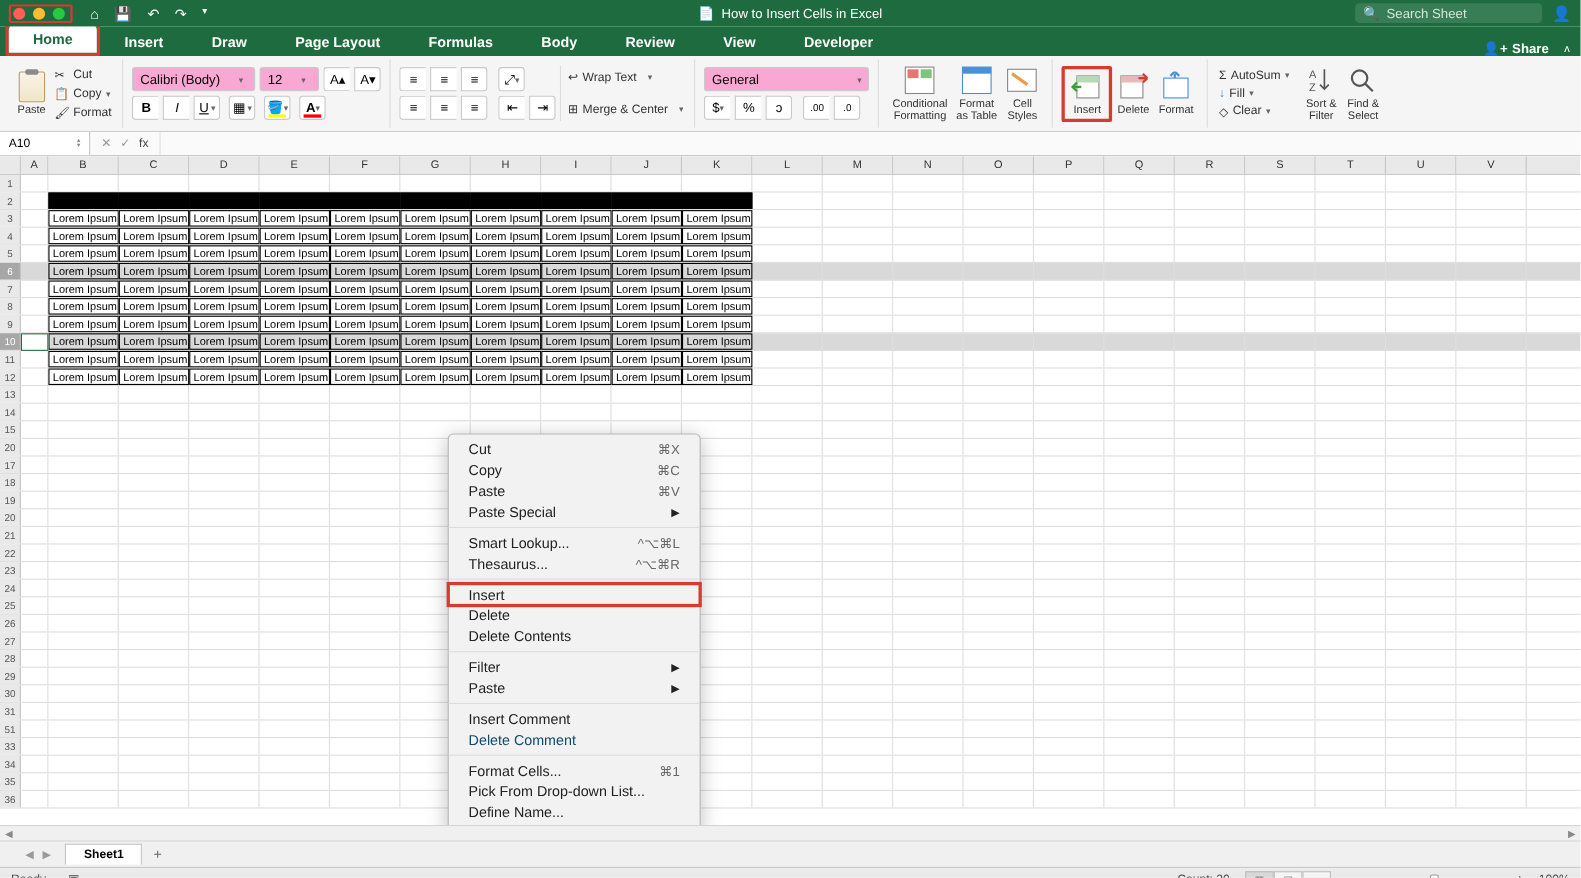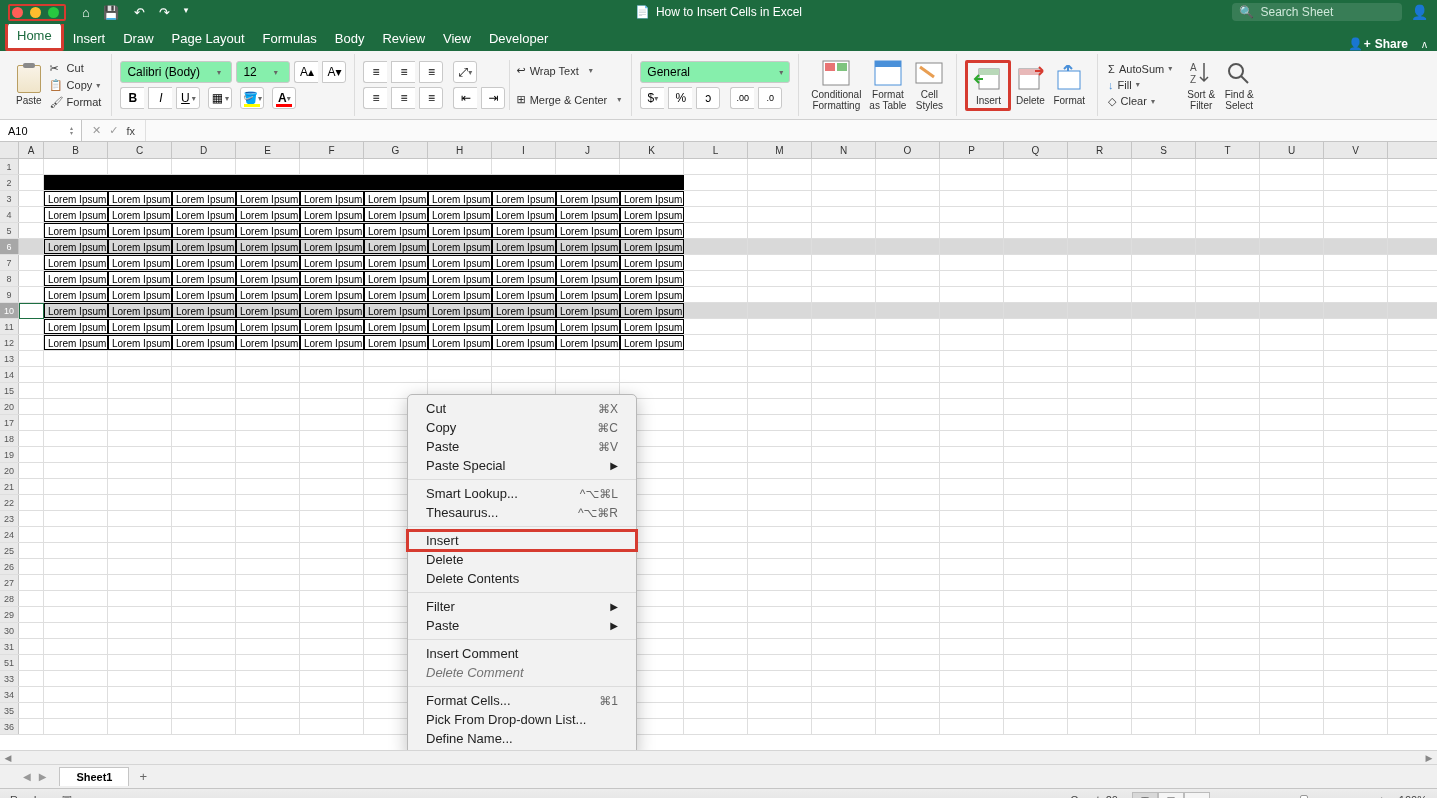--- a/index.html
+++ b/index.html
@@ -12,40 +12,40 @@
 .light.red { background: #ff5f57; }
 .light.yellow { background: #febc2e; }
 .light.green { background: #28c840; }
 .titlebar-icons { display: flex; gap: 14px; margin-left: 16px; color: #fff; font-size: 13px; }
 .titlebar-title { position: absolute; left: 50%; transform: translateX(-50%); color: #fff; font-size: 12px; display: flex; align-items: center; gap: 6px; }
 .titlebar-right { margin-left: auto; display: flex; align-items: center; gap: 10px; }
 .search-sheet { background: rgba(255,255,255,0.12); border-radius: 4px; padding: 2px 8px; color: #cfe8da; font-size: 12px; width: 170px; display: flex; align-items: center; gap: 6px; }
 
 
 .ribbon-tabs { background: #1d6b3f; height: 27px; display: flex; align-items: flex-end; padding-left: 5px; }
-.ribbon-tab { color: #fff; font-size: 13px; padding: 5px 9px; cursor: pointer; }
+.ribbon-tab { color: #fff; font-size: 13px; padding: 5px 22px; cursor: pointer; font-weight: bold; }
 .ribbon-tab.active { background: #fff; color: #1d6b3f; border-radius: 4px 4px 0 0; }
 .home-highlight { border: 3px solid #d63b30; border-radius: 2px; padding: 0; }
 .ribbon-tabs-right { margin-left: auto; display: flex; align-items: center; color: #fff; font-size: 12px; padding-right: 10px; gap: 14px; }
 .share-btn { display: flex; align-items: center; gap: 4px; font-weight: bold; }
 
 
 .ribbon { background: #f5f5f5; height: 69px; border-bottom: 1px solid #d0d0d0; display: flex; align-items: center; padding: 3px 8px; gap: 0; }
 .ribbon-group { display: flex; align-items: center; padding: 0 8px; border-right: 1px solid #dcdcdc; height: 62px; }
 .ribbon-group.no-border { border-right: none; }
 .paste-block { display: flex; flex-direction: column; align-items: center; justify-content: center; gap: 2px; height: 60px; }
 .paste-icon { width: 24px; height: 28px; background: linear-gradient(#f9f3e7, #f0e5ca); border: 1px solid #b99e62; border-radius: 2px; position: relative; }
 .paste-icon::before { content: ""; position: absolute; top: -3px; left: 50%; transform: translateX(-50%); width: 12px; height: 5px; background: #8a8a8a; border-radius: 2px; }
 .small-label { font-size: 10px; color: #333; }
 .clip-col { display: flex; flex-direction: column; gap: 2px; margin-left: 6px; }
 .clip-item { display: flex; align-items: center; gap: 4px; font-size: 11px; color: #333; padding: 1px 2px; }
 .clip-icon { width: 13px; height: 13px; display: inline-block; }
 .font-group { display: flex; flex-direction: column; gap: 4px; }
 .font-row { display: flex; align-items: center; gap: 4px; }
-.combo { background: #86efac; border: 1px solid #c9c9c9; border-radius: 3px; height: 22px; display: flex; align-items: center; padding: 0 6px; font-size: 12px; gap: 17px; }
+.combo { background: #f9a8d4; border: 1px solid #c9c9c9; border-radius: 3px; height: 22px; display: flex; align-items: center; padding: 0 6px; font-size: 12px; gap: 17px; }
 .combo.small { width: 54px; }
 .btn-sq { width: 24px; height: 22px; background: #fff; border: 1px solid #c9c9c9; border-radius: 3px; display: flex; align-items: center; justify-content: center; font-size: 12px; }
 .btn-sq.joined-l { border-radius: 3px 0 0 3px; border-right: none; }
 .btn-sq.joined-r { border-radius: 0 3px 3px 0; }
 .btn-sq.joined-m { border-radius: 0; border-right: none; }
 .dropdown-caret { font-size: 8px; color: #666; }
 .big-btn { display: flex; flex-direction: column; align-items: center; justify-content: center; gap: 2px; padding: 0 4px; }
 .big-btn-icon { width: 30px; height: 28px; }
 .big-btn-label { font-size: 10px; color: #333; text-align: center; line-height: 1.1; }
 .insert-highlight { border: 3px solid #d63b30; border-radius: 2px; padding: 2px 1px; }
@@ -72,21 +72,21 @@
 .cell.w-small { width: 25px; }
 .cell.w-norm { width: 64px; }
 .cell.data { border: 0.5px solid #000; background: #fff; }
 .row.sel .cell.data { background: #d9d9d9; }
 .cell.black { background: #000; border: 0.5px solid #000; }
 .sel-indicator { position: absolute; left: 19px; top: calc(17px + 16px*9); width: 25px; height: 16px; border: 1.5px solid #1d6f42; background: #fff; z-index: 5; }
 
 
 .context-menu { position: absolute; left: 407px; top: 252px; width: 230px; background: #f2f2f2; border: 1px solid #b8b8b8; border-radius: 5px; box-shadow: 0 4px 18px rgba(0,0,0,0.25); font-size: 13px; padding: 4px 0; z-index: 100; }
 .menu-item { display: flex; justify-content: space-between; align-items: center; padding: 2px 18px; color: #222; }
-.menu-item.disabled { color: #737373; font-style: italic; }
+.menu-item.disabled { color: #0c4a6e; }
 .menu-item .shortcut { color: #666; font-size: 12px; }
 .menu-sep { height: 1px; background: #dcdcdc; margin: 4px 0; }
 .menu-item.highlighted { outline: 3px solid #d63b30; outline-offset: -1px; background: #f2f2f2; position: relative; z-index: 2; }
 .submenu-arrow { font-size: 10px; }
 
 
 .hscroll { height: 14px; background: #f0f0f0; border-top: 1px solid #d5d5d5; display: flex; align-items: center; }
 .hscroll .arrow { width: 16px; text-align: center; font-size: 9px; color: #888; }
 .sheet-tabs { height: 24px; background: #f0f0f0; border-top: 1px solid #d5d5d5; display: flex; align-items: center; padding-left: 20px; gap: 0; }
 .sheet-nav { display: flex; gap: 2px; margin-right: 10px; }

